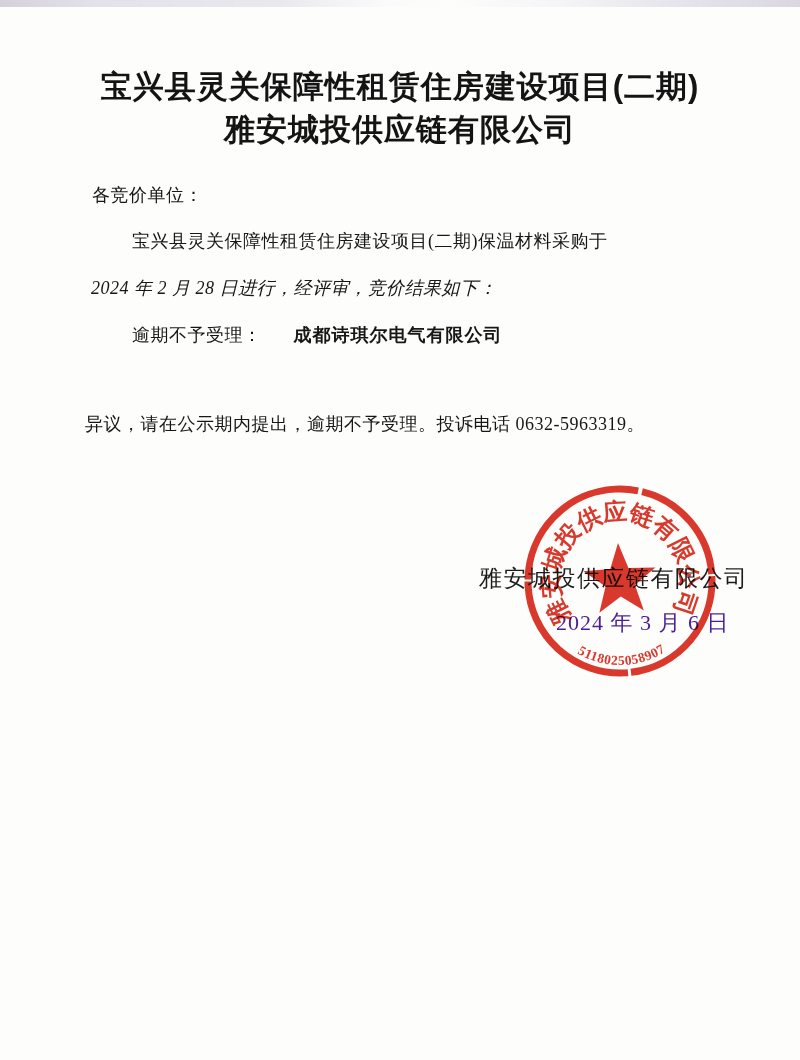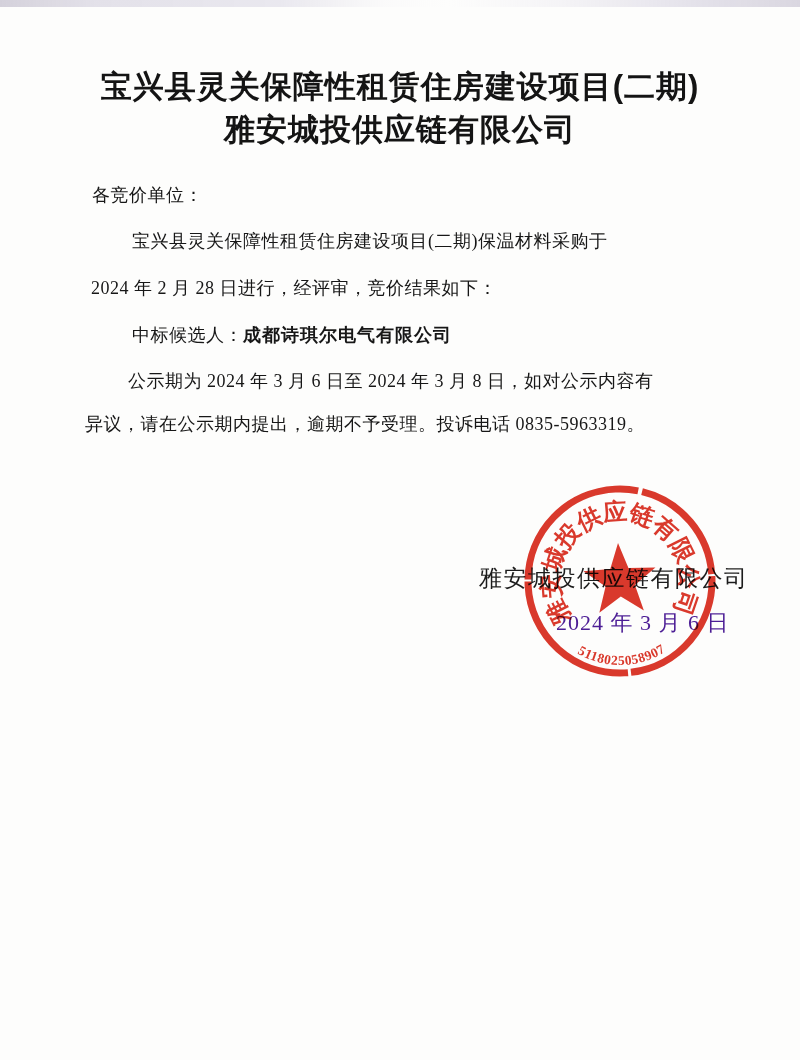--- a/index.html
+++ b/index.html
@@ -44,28 +44,29 @@
   .body-line {
     position: absolute;
     font-size: 18px;
     letter-spacing: 0.5px;
     color: #171717;
     white-space: nowrap;
     line-height: 30px;
   }
   .salutation   { left: 92px;  top: 180px; }
   .para1-l1     { left: 132px; top: 226px; text-align: center; }
-  .para1-l2     { left: 91px;  top: 273px; }
+  .para1-l2     { left: 91px;  top: 273px; font-style: italic; }
   .winner-line  { left: 132px; top: 320px; }
   .notice-l1    { left: 128px; top: 366px; }
   .notice-l2    { left: 85px;  top: 409px; }
   .winner-name {
     font-family: Liberation Sans, sans-serif;
     font-weight: 700;
     letter-spacing: 1px;
+    margin-left: 32px;
   }
   .sig-company {
     position: absolute; left: 479px; top: 563px;
     font-size: 23px; letter-spacing: 1.5px;
     color: #1c1c1c; white-space: nowrap;
   }
   .sig-date {
     position: absolute; left: 556px; top: 608px;
     font-size: 22px; letter-spacing: 1px;
     color: #4c1d95; white-space: nowrap;
@@ -90,25 +91,24 @@
 
   <div class="title-line l1">宝兴县灵关保障性租赁住房建设项目(二期)</div>
   <div class="title-line l2">雅安城投供应链有限公司</div>
 
   <div class="body-line salutation">各竞价单位：</div>
 
   <div class="body-line para1-l1">宝兴县灵关保障性租赁住房建设项目(二期)保温材料采购于</div>
   <div class="body-line para1-l2">2024 年 2 月 28 日进行，经评审，竞价结果如下：</div>
 
   <div class="body-line winner-line">
-    <span>中标候选人：</span><span class="winner-name">成都诗琪尔电气有限公司</span>
+    <span>逾期不予受理：</span><span class="winner-name">成都诗琪尔电气有限公司</span>
   </div>
 
-  <div class="body-line notice-l1">公示期为 2024 年 3 月 6 日至 2024 年 3 月 8 日，如对公示内容有</div>
-  <div class="body-line notice-l2">异议，请在公示期内提出，逾期不予受理。投诉电话 0835-5963319。</div>
+  <div class="body-line notice-l2">异议，请在公示期内提出，逾期不予受理。投诉电话 0632-5963319。</div>
 
   <div class="sig-company">雅安城投供应链有限公司</div>
   <div class="sig-date">2024 年 3 月 6 日</div>
 
   <svg class="seal" viewBox="-112 -112 224 224" xmlns="http://www.w3.org/2000/svg">
     <defs>
       <path id="ringTextPath" d="M -49.9 35.0 A 61 61 0 1 1 49.9 35.0" fill="none"></path>
       <path id="serialPath" d="M -48.2 68.8 A 84 84 0 0 0 48.2 68.8" fill="none"></path>
     </defs>
 

